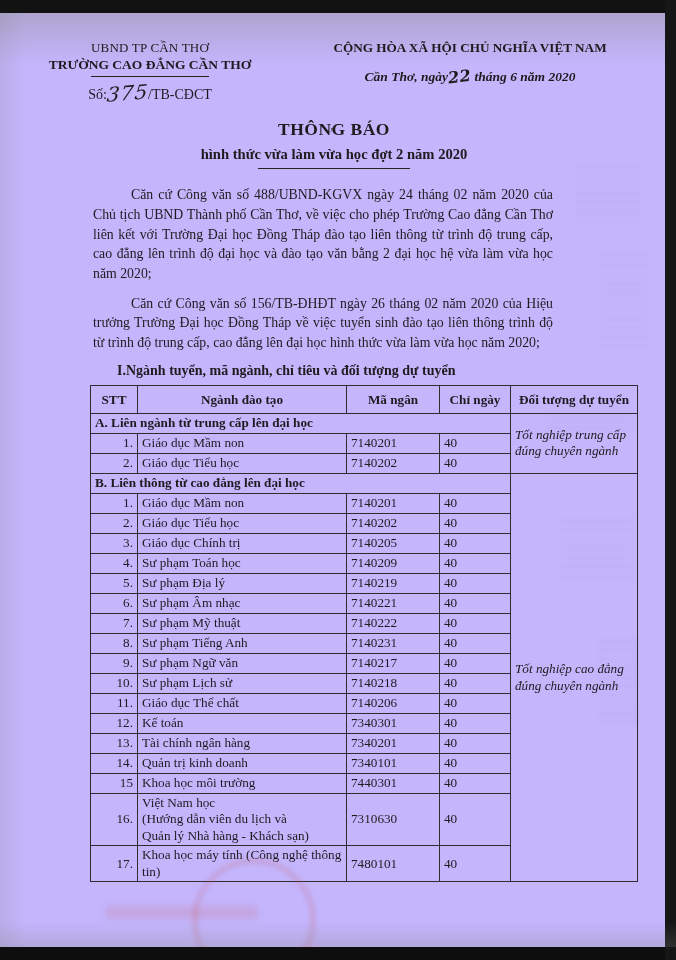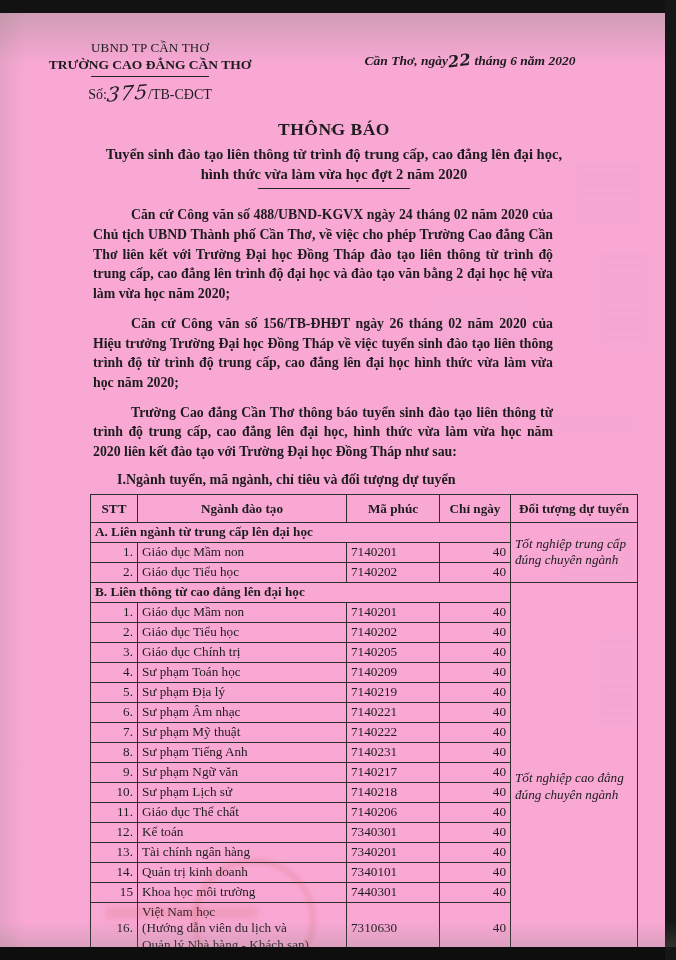--- a/index.html
+++ b/index.html
@@ -1,21 +1,21 @@
 <!DOCTYPE html>
 <html><head>
 <meta charset="utf-8">
 <style>
   html,body{margin:0;padding:0;}
   body{
     width:676px;height:960px;overflow:hidden;background:#262522;
     font-family:"Liberation Serif","DejaVu Serif",serif;
   }
   .photo{
-    position:relative;width:676px;height:960px;background:#f9a8d4;color:#1c1c1e;
+    position:relative;width:676px;height:960px;background:#c4b5fd;color:#1c1c1e;
   }
   
   .bar-top{position:absolute;top:0;left:0;width:676px;height:13px;background:#121212;}
   .bar-bottom{position:absolute;bottom:0;left:0;width:676px;height:13px;background:#0e0e0e;}
   .bar-right{position:absolute;top:0;right:0;width:11px;height:960px;background:#161616;}
   .top-shade{position:absolute;top:13px;left:0;width:676px;height:52px;
     background:linear-gradient(to bottom,rgba(140,138,132,.38),rgba(140,138,132,0));pointer-events:none;}
   .left-shade{position:absolute;top:13px;left:0;width:26px;height:934px;
     background:linear-gradient(to right,rgba(120,118,110,.14),rgba(120,118,110,0));pointer-events:none;}
   .bottom-shade{position:absolute;bottom:13px;left:0;width:676px;height:26px;
@@ -50,37 +50,37 @@
   .dateline{font-size:13.5px;font-weight:bold;font-style:italic;margin-top:10px;}
   .stray-comma{position:absolute;left:330px;top:104px;font-size:15px;color:#4a4a4a;}
 
   
   .title-block{text-align:center;margin-top:16px;padding-left:8px;}
   .doc-type{font-size:17.5px;font-weight:bold;letter-spacing:.5px;}
   .subtitle{font-size:14.6px;font-weight:bold;line-height:1.38;margin-top:4px;}
   .rule-title{width:152px;border-top:1.6px solid #232323;margin:4px auto 0 auto;}
 
   
-  .paras{margin:16px 75px 0 93px;width:460px;font-weight:bold;}
+  .paras{margin:16px 75px 0 93px;width:460px;}
   .paras p{margin:0 0 10px 0;font-size:13.8px;line-height:1.43;text-align:justify;text-indent:38px;}
 
   .section-heading{margin:4px 0 6px 117px;font-size:14px;font-weight:bold;}
 
   
   table.programs{border-collapse:collapse;margin-left:90px;width:547px;
     font-size:13.2px;table-layout:fixed;}
   table.programs th,table.programs td{border:1.4px solid #2e2e2e;}
   table.programs th{font-weight:bold;padding:5px 6px;line-height:17px;text-align:center;}
   table.programs td{padding:1px 4px;line-height:16.5px;height:17px;vertical-align:middle;}
   col.c-stt{width:47px;} col.c-name{width:209px;} col.c-code{width:93px;}
   col.c-quota{width:71px;} col.c-elig{width:127px;}
   td.stt{text-align:right;padding-right:7px;}
   td.name{padding-left:8px;white-space:pre-line;}
   td.code{text-align:left;}
-  td.quota{text-align:right;}
+  td.quota{text-align:left;}
   td.eligibility{padding-left:7px;line-height:17.5px;font-style:italic;}
   td.section-label{font-weight:bold;padding-left:5px;}
 </style>
 </head>
 <body>
 
 <div class="photo">
 
   <div class="top-shade"></div>
   <div class="left-shade"></div>
@@ -97,57 +97,56 @@
     <div class="hdr">
       <div class="hdr-left">
         <div class="org-parent">UBND TP CẦN THƠ</div>
         <div class="org-name">TRƯỜNG CAO ĐẲNG CẦN THƠ</div>
         <div class="rule-sm"></div>
         <div class="doc-no">
           <span>Số:</span><span class="hand">375</span><span>/TB-CĐCT</span>
         </div>
       </div>
       <div class="hdr-right">
+        <div class="motto1">CỘNG HÒA XÃ HỘI CHỦ NGHĨA VIỆT NAM</div>
         <div class="dateline">
           <span>Cần Thơ, ngày</span><span class="hand-sm">22</span> <span>tháng 6 năm 2020</span>
         </div>
       </div>
     </div>
     <div class="stray-comma">,</div>
 
     <div class="title-block">
       <div class="doc-type">THÔNG BÁO</div>
       <div class="subtitle">
-        <div>Tuyển sinh đào tạo liên thông từ trình độ trung cấp, cao đẳng lên đại học,</div>
         <div>hình thức vừa làm vừa học đợt 2 năm 2020</div>
       </div>
       <div class="rule-title"></div>
     </div>
 
     <div class="paras">
       <p>Căn cứ Công văn số 488/UBND-KGVX ngày 24 tháng 02 năm 2020 của Chủ tịch UBND Thành phố Cần Thơ, về việc cho phép Trường Cao đẳng Cần Thơ liên kết với Trường Đại học Đồng Tháp đào tạo liên thông từ trình độ trung cấp, cao đẳng lên trình độ đại học và đào tạo văn bằng 2 đại học hệ vừa làm vừa học năm 2020;</p>
       <p>Căn cứ Công văn số 156/TB-ĐHĐT ngày 26 tháng 02 năm 2020 của Hiệu trưởng Trường Đại học Đồng Tháp về việc tuyển sinh đào tạo liên thông trình độ từ trình độ trung cấp, cao đẳng lên đại học hình thức vừa làm vừa học năm 2020;</p>
-      <p>Trường Cao đẳng Cần Thơ thông báo tuyển sinh đào tạo liên thông từ trình độ trung cấp, cao đẳng lên đại học, hình thức vừa làm vừa học năm 2020 liên kết đào tạo với Trường Đại học Đồng Tháp như sau:</p>
     </div>
 
     <div class="section-heading">I.Ngành tuyển, mã ngành, chỉ tiêu và đối tượng dự tuyển</div>
 
     <table class="programs">
       <colgroup>
         <col class="c-stt">
           <col class="c-name">
           <col class="c-code">
           <col class="c-quota">
           <col class="c-elig">
       </colgroup>
       <thead>
         <tr>
           <th>STT</th>
           <th>Ngành đào tạo</th>
-          <th>Mã phúc</th>
+          <th>Mã ngân</th>
           <th>Chỉ ngày</th>
           <th>Đối tượng dự tuyển</th>
         </tr>
       </thead>
       <tbody>
           <tr>
             <td colspan="4" class="section-label">A. Liên ngành từ trung cấp lên đại học</td>
             <td rowspan="3" class="eligibility">Tốt nghiệp trung cấp đúng chuyên ngành</td>
           </tr>
           <tr>

